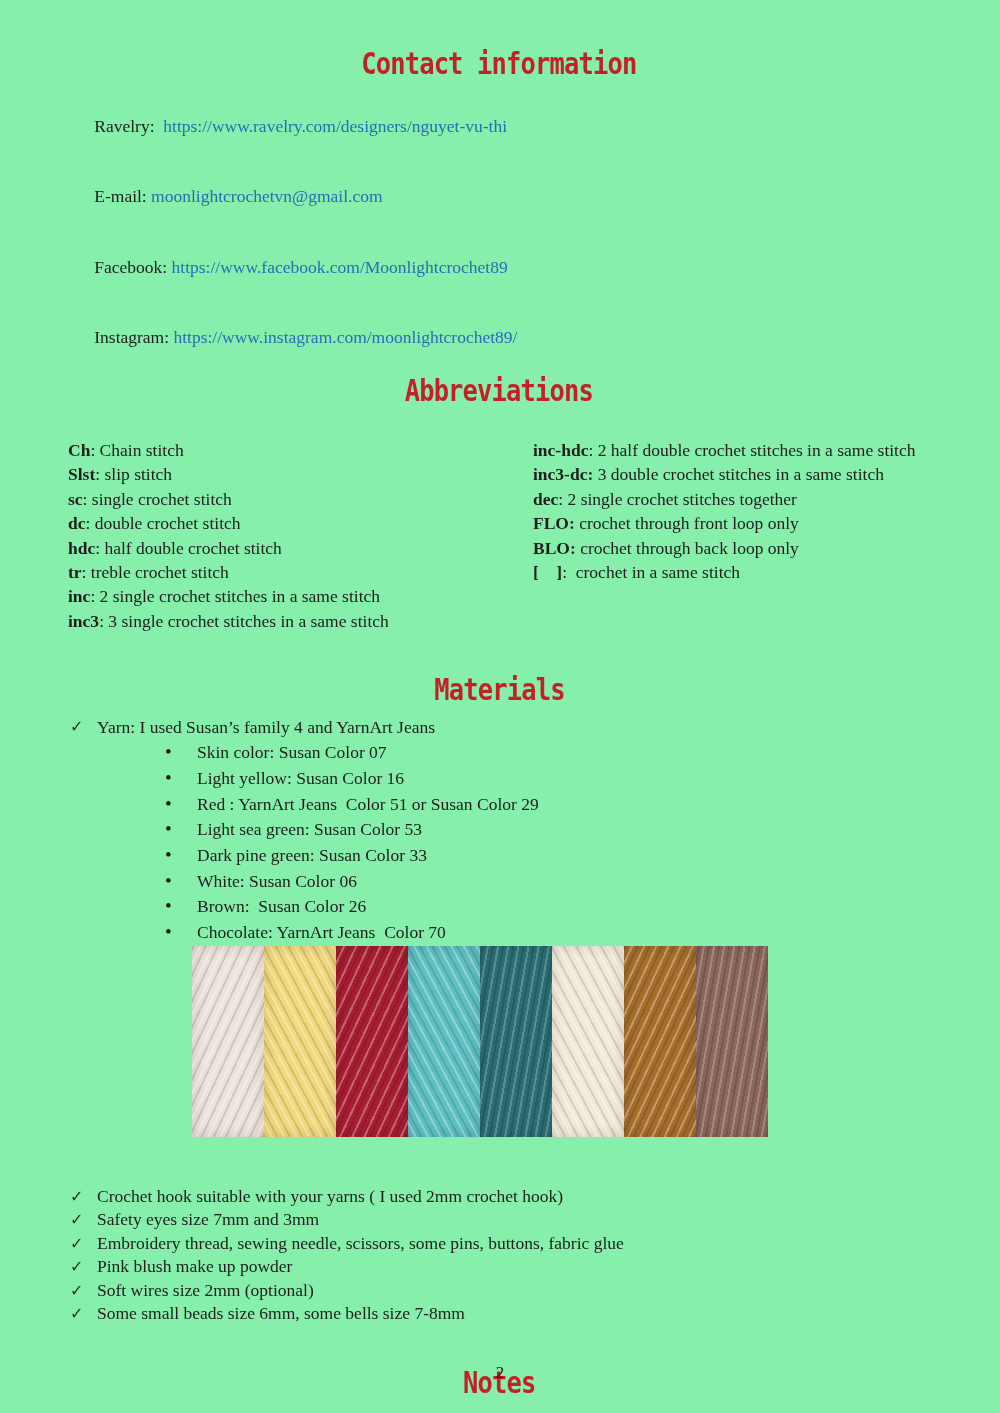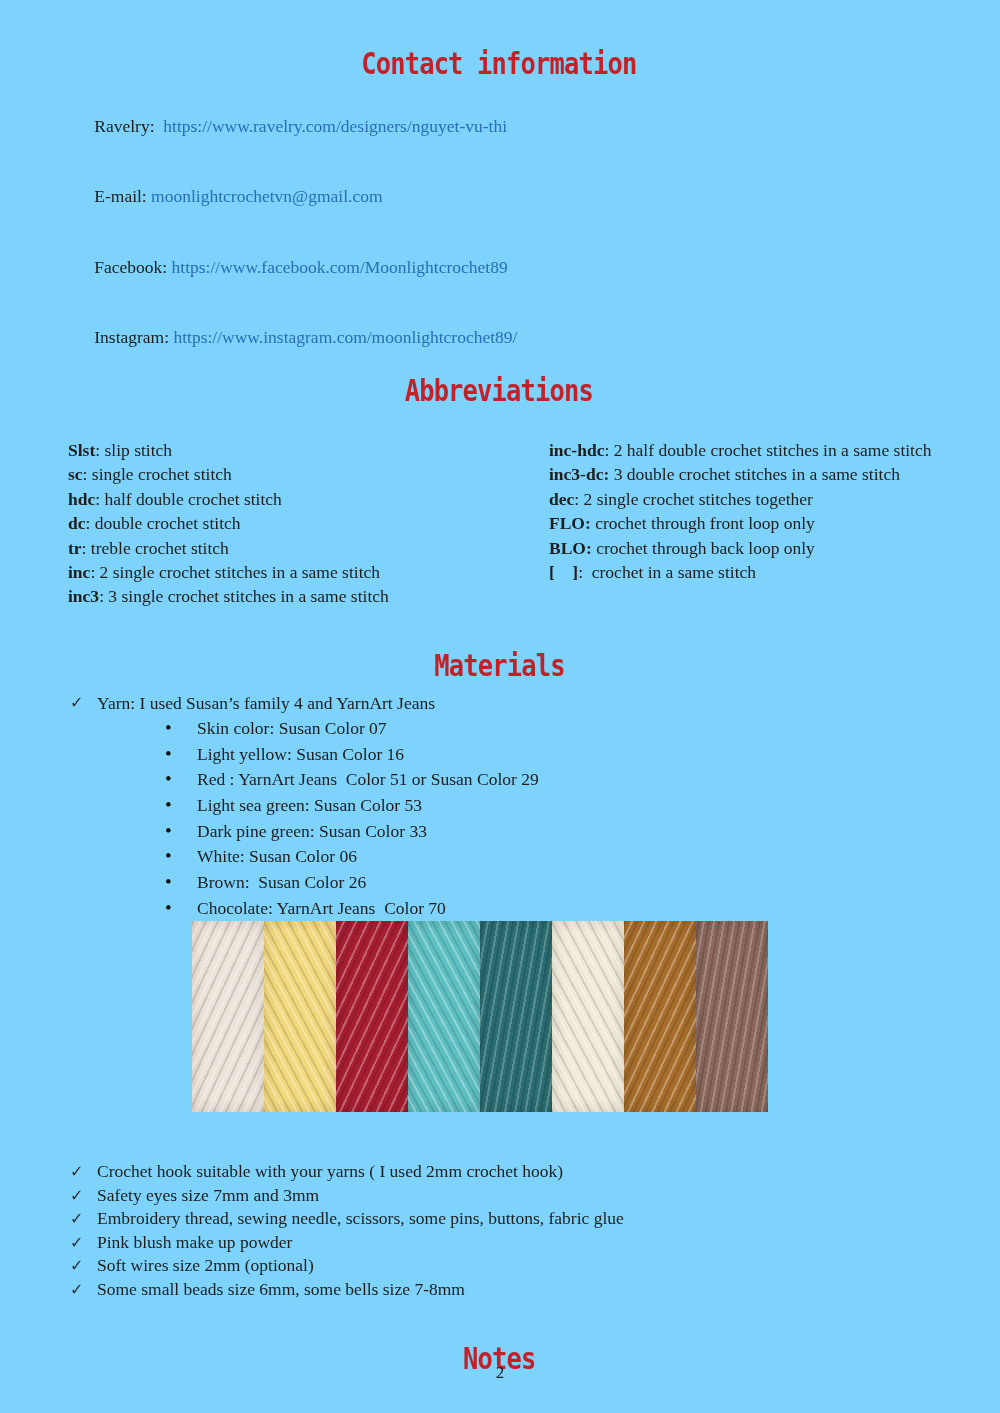--- a/index.html
+++ b/index.html
@@ -1,38 +1,38 @@
 <!DOCTYPE html>
 <html><head>
 <meta charset="utf-8">
 <style>
   html,body{margin:0;padding:0;background:#ffffff;}
   .page{
     width:1000px;height:1413px;position:relative;box-sizing:border-box;
-    background:#7dd3fc;overflow:hidden;
+    background:#86efac;overflow:hidden;
     font-family:"Liberation Serif", serif;font-size:17.5px;color:#1d1d1d;
     padding:46px 70px 0 68px;
   }
   .h-wrap{text-align:center;margin:0;line-height:34px;}
   .h-red{
     display:inline-block;
     font-family:"DejaVu Sans Mono", monospace;font-weight:700;font-size:31px;
     color:#c32127;letter-spacing:-1px;transform:scaleX(.82);transform-origin:center;
     white-space:nowrap;
   }
   
   .contact-block{margin-top:6px;}
   .contact-line{line-height:23.5px;white-space:pre-wrap;}
   .contact-label{white-space:pre-wrap;}
   a.doc-link{color:#2a6db5;cursor:pointer;}
   
   .abbrev-head{}
   .abbrev-cols{display:flex;margin-top:26px;}
   .abbrev-col-left{width:465px;flex:0 0 465px;}
-  .abbrev-col-right{width:398px;flex:0 0 398px;margin-left:16px;}
+  .abbrev-col-right{width:398px;flex:0 0 398px;}
   .abbr-line{line-height:24.4px;}
   .abbr-term{font-weight:bold;white-space:pre-wrap;}
   .abbr-def{white-space:pre-wrap;}
   
   .materials-head{margin-top:39px;}
   .check-line{position:relative;padding-left:29px;line-height:24px;margin-top:4px;}
   .chk{position:absolute;left:2px;top:0;font-family:"DejaVu Sans", sans-serif;
        color:#2b2b2b;font-size:16px;}
   .chk-text{white-space:pre-wrap;}
   .bullet-list{margin:1px 0 0 97px;}
@@ -87,24 +87,25 @@
     </div>
     <div class="contact-line">
       <span class="contact-label">Instagram: </span><a class="doc-link">https://www.instagram.com/moonlightcrochet89/</a>
     </div>
   </div>
 
   <div class="h-wrap abbrev-head"><span class="h-red">Abbreviations</span></div>
 
   <div class="abbrev-cols">
     <div class="abbrev-col-left">
+      <div class="abbr-line"><span class="abbr-term">Ch</span><span class="abbr-def">: Chain stitch</span></div>
       <div class="abbr-line"><span class="abbr-term">Slst</span><span class="abbr-def">: slip stitch</span></div>
       <div class="abbr-line"><span class="abbr-term">sc</span><span class="abbr-def">: single crochet stitch</span></div>
+      <div class="abbr-line"><span class="abbr-term">dc</span><span class="abbr-def">: double crochet stitch</span></div>
       <div class="abbr-line"><span class="abbr-term">hdc</span><span class="abbr-def">: half double crochet stitch</span></div>
-      <div class="abbr-line"><span class="abbr-term">dc</span><span class="abbr-def">: double crochet stitch</span></div>
       <div class="abbr-line"><span class="abbr-term">tr</span><span class="abbr-def">: treble crochet stitch</span></div>
       <div class="abbr-line"><span class="abbr-term">inc</span><span class="abbr-def">: 2 single crochet stitches in a same stitch</span></div>
       <div class="abbr-line"><span class="abbr-term">inc3</span><span class="abbr-def">: 3 single crochet stitches in a same stitch</span></div>
     </div>
     <div class="abbrev-col-right">
       <div class="abbr-line"><span class="abbr-term">inc-hdc</span><span class="abbr-def">: 2 half double crochet stitches in a same stitch</span></div>
       <div class="abbr-line"><span class="abbr-term">inc3-dc:</span><span class="abbr-def"> 3 double crochet stitches in a same stitch</span></div>
       <div class="abbr-line"><span class="abbr-term">dec</span><span class="abbr-def">: 2 single crochet stitches together</span></div>
       <div class="abbr-line"><span class="abbr-term">FLO:</span><span class="abbr-def"> crochet through front loop only</span></div>
       <div class="abbr-line"><span class="abbr-term">BLO:</span><span class="abbr-def"> crochet through back loop only</span></div>

